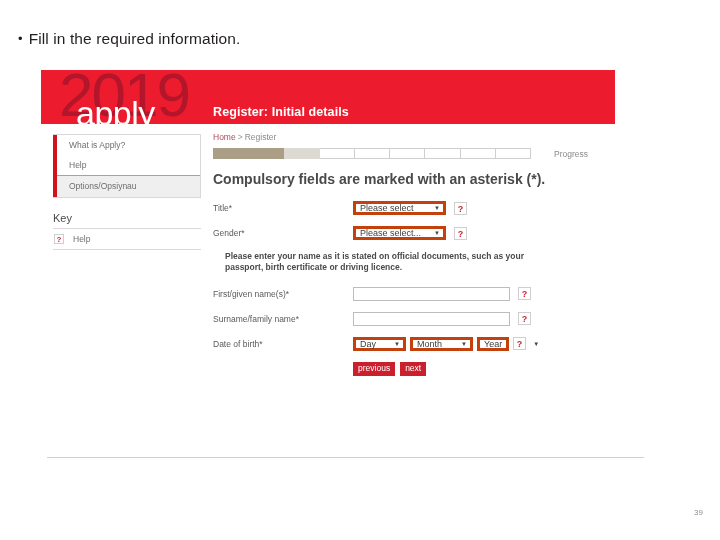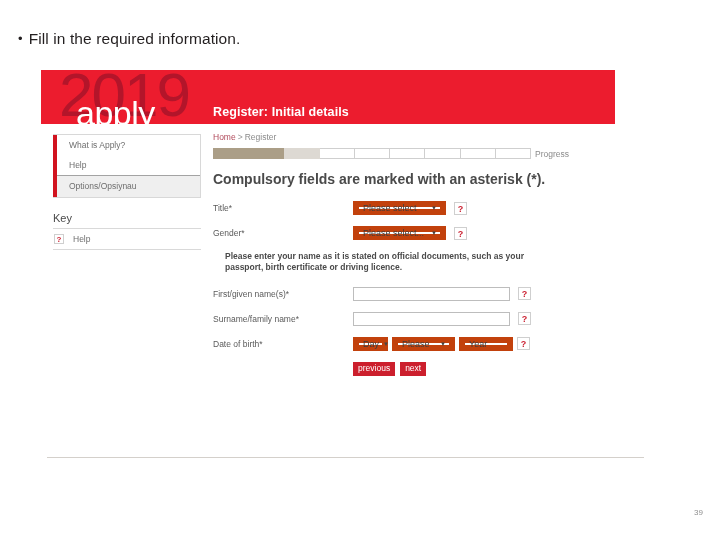--- a/index.html
+++ b/index.html
@@ -222,21 +222,21 @@
     height: 11px;
     border: 1px solid #cfcfcf;
     border-left: none;
     box-sizing: border-box;
     background: #ffffff;
   }
   .seg:first-child { border-left: 1px solid #cfcfcf; }
   .seg.seg-done { background: #ab9e87; border-color: #ab9e87; }
   .seg.seg-half { background: #ddd9d3; border-color: #ddd9d3; }
   .progress-label {
-    margin-left: 4px;
+    margin-left: 23px;
     font-size: 8.5px;
     color: #8a8a8a;
   }
 
   .compulsory-note {
     margin-top: 12px;
     font-size: 14px;
     font-weight: bold;
     color: #4a4a4a;
   }
@@ -247,41 +247,41 @@
     display: flex;
     align-items: center;
     margin-bottom: 11px;
   }
   .field-label {
     width: 140px;
     font-size: 8.5px;
     color: #5a5a5a;
   }
   .select-box {
-    border: 6px solid #c2410c;
+    border: 3px solid #c2410c;
     background: #ffffff;
     height: 14px;
     font-size: 9px;
     color: #3d3d3d;
     display: flex;
     align-items: center;
     justify-content: space-between;
     padding: 0 3px 0 4px;
     box-sizing: border-box;
   }
   .select-box .caret {
     font-size: 6px;
     color: #444;
     margin-left: 4px;
   }
   .sel-title { width: 93px; }
   .sel-gender { width: 93px; }
-  .sel-day { width: 35px; text-align: right; }
+  .sel-day { width: 53px; text-align: right; }
   .sel-month { width: 63px; }
-  .sel-year { width: 54px; gap: 27px; }
+  .sel-year { width: 32px; gap: 27px; }
 
   .text-input {
     border: 1px solid #bdbdbd;
     background: #ffffff;
     height: 14px;
     width: 157px;
     box-sizing: border-box;
   }
 
   .help-after { margin-left: 8px; }
@@ -422,21 +422,21 @@
         </div>
 
         <div class="field-row">
           <div class="field-label">Date of birth*</div>
           <div class="date-group">
             <div class="select-box sel-day">
               <span>Day</span>
               <span class="caret">▼</span>
             </div>
             <div class="select-box sel-month">
-              <span>Please</span>
+              <span>Month</span>
               <span class="caret">▼</span>
             </div>
             <div class="select-box sel-year">
               <span>Year</span>
               <span class="caret">▼</span>
             </div>
             <span class="help-chip chip-lg hm-tight">?</span>
           </div>
         </div>
 

